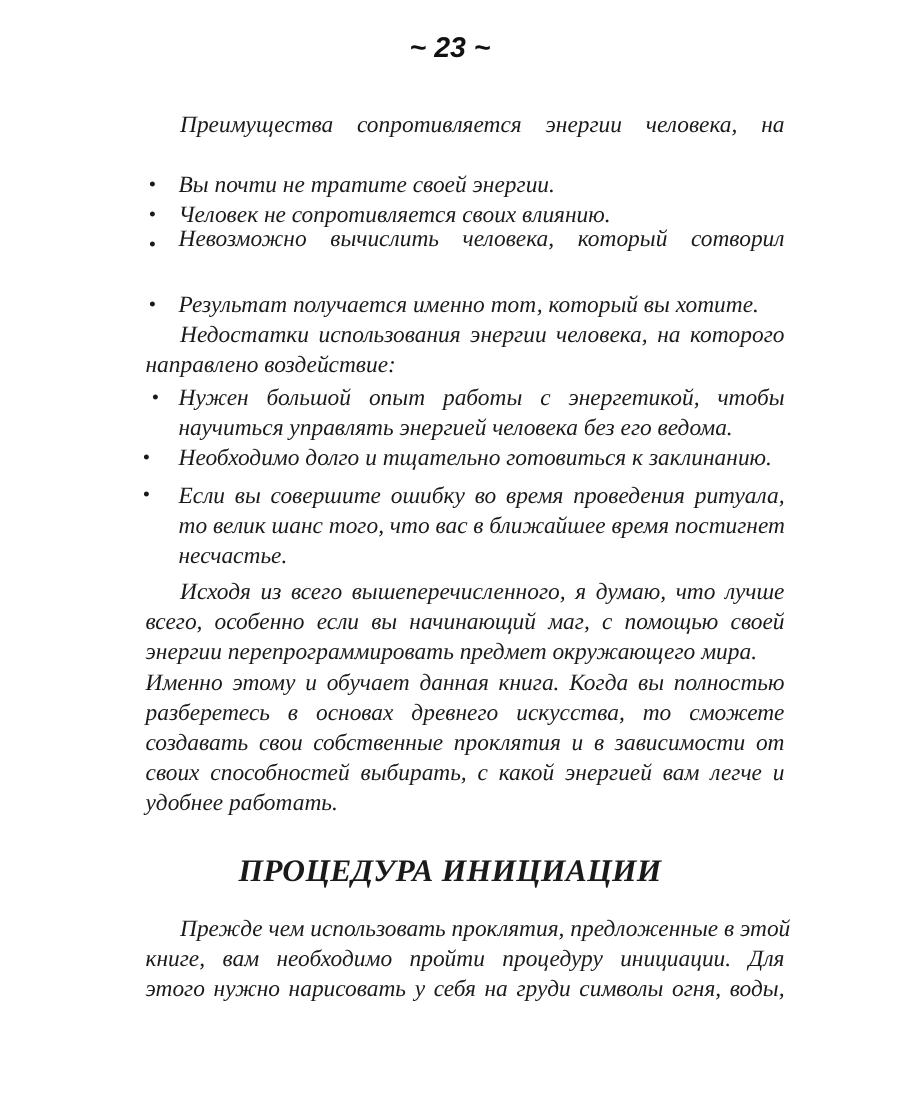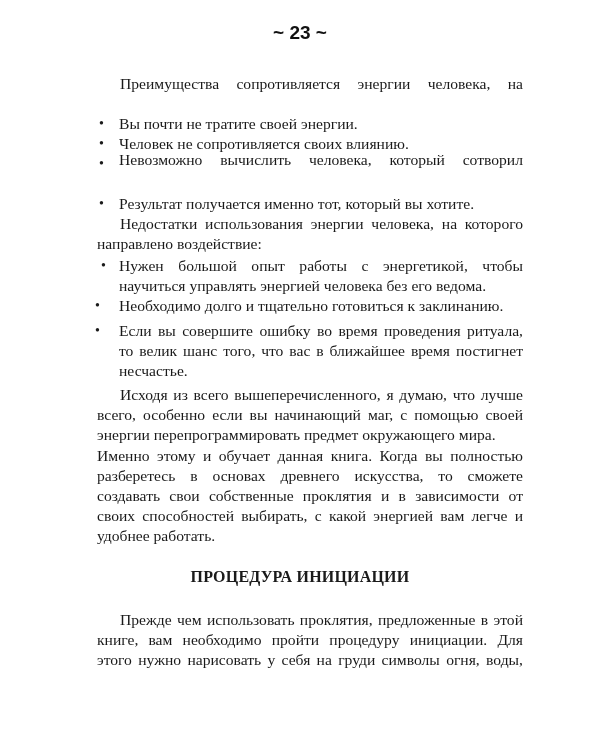--- a/index.html
+++ b/index.html
@@ -1,37 +1,37 @@
 <!DOCTYPE html>
 <html><head>
   <meta charset="utf-8">
   <style>
     html, body { margin: 0; padding: 0; background: #ffffff; }
     body { width: 600px; height: 731px; position: relative; overflow: hidden; }
     .page {
       position: absolute; left: 0; top: 0; width: 528px; height: 731px; background: #fff;
-      color: #1a1a1a; font-family: "Liberation Serif", serif; font-size: 15.6px;
+      color: #1a1a1a; font-family: "Liberation Serif", serif; font-size: 15.6px; font-style: italic;
     }
     .page-number {
       position: absolute; top: 22px; left: 0; width: 600px; text-align: center;
       font-family: "Liberation Sans", sans-serif; font-weight: bold; font-size: 19px; color: #111;
     }
     .line {
       position: absolute; left: 97px; width: 426px; height: 20px; line-height: 20px;
       white-space: nowrap; text-align: justify; text-align-last: justify;
     }
     .line.last { text-align-last: left; }
     .line.indent { left: 120px; width: 403px; }
     .line.bl { left: 119px; width: 404px; }
     .bullet {
       position: absolute; width: 10px; height: 20px; line-height: 20px; font-size: 14px;
     }
     .heading {
       position: absolute; top: 568px; left: 0; width: 600px; text-align: center;
-      font-family: "Liberation Serif", serif; font-weight: bold; font-size: 16px; letter-spacing: 0.2px;
+      font-family: "Liberation Serif", serif; font-weight: bold; font-size: 21px; letter-spacing: 0.2px;
     }
   </style>
 </head>
 <body>
 
 <div class="page">
 
   <div class="page-number">~ 23 ~</div>
 
   <div class="line indent" style="top:74px">Преимущества сопротивляется энергии человека, на</div>

